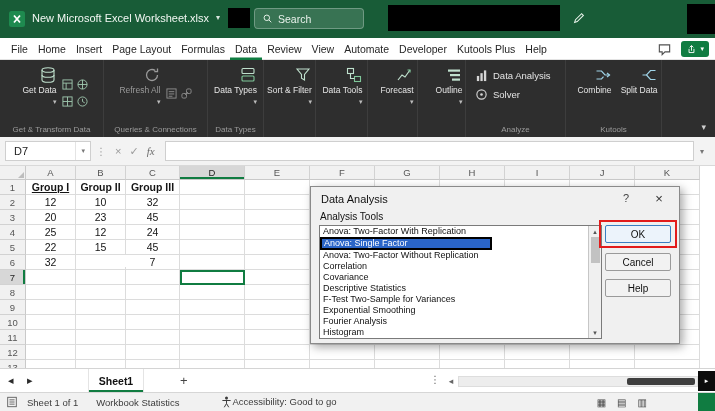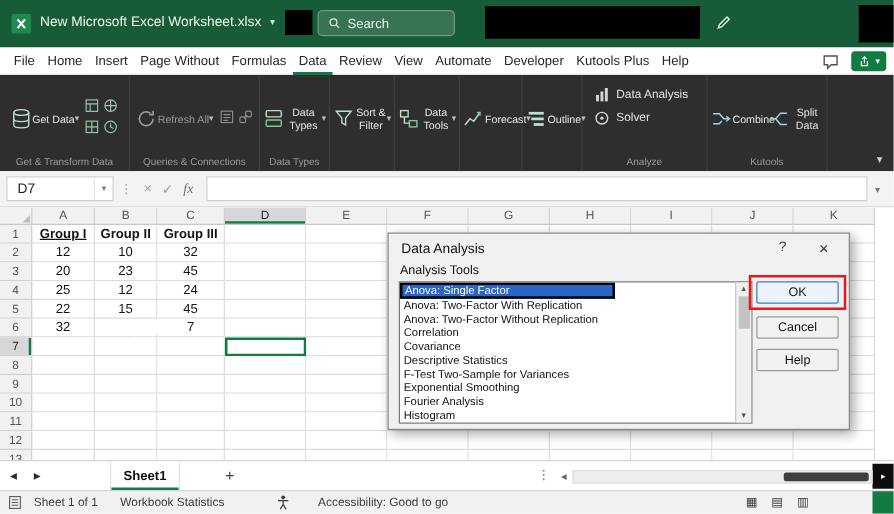--- a/index.html
+++ b/index.html
@@ -26,21 +26,21 @@
   .menu-tab{font-size:10.5px;color:#262626;padding:0 5px;display:flex;align-items:center}
   .menu-tab.active{font-weight:normal;box-shadow:inset 0 -2.5px 0 #107C41}
   .menu-right{position:absolute;right:6px;top:0;height:22px;display:flex;align-items:center;gap:9px}
   .share-btn{background:#107C41;border-radius:3px;height:16px;padding:0 5px;display:flex;align-items:center;gap:3px;color:#fff;font-size:7px}
 
   
   .ribbon{top:60px;height:77px;background:#2e2e2e;display:flex}
   .rgroup{height:77px;display:flex;flex-direction:column;border-right:1px solid #3d3d3d;padding:2px 2px 0}
   .rg-body{flex:1;display:flex;justify-content:center;gap:4px}
   .rg-body.col{flex-direction:column;justify-content:flex-start;gap:2px;padding:5px 2px 0}
-  .big-btn{display:flex;flex-direction:row;align-items:center;padding-top:4px;color:#e6e6e6;font-size:8.5px;text-align:center;line-height:1.15;min-width:42px;border-radius:2px}
+  .big-btn{display:flex;flex-direction:column;align-items:flex-end;padding-top:4px;color:#e6e6e6;font-size:8.5px;text-align:center;line-height:1.15;min-width:42px;border-radius:2px}
   .big-btn.disabled{color:#9a9a9a}
   .bb-label{margin-top:2px}
   .bb-chev{font-size:7px;color:#bdbdbd;margin-top:2px}
   .rg-label{height:13px;font-size:8px;color:#9c9c9c;text-align:center;line-height:12px;white-space:nowrap;overflow:hidden}
   .mini-col{display:grid;grid-template-columns:13px 13px;grid-auto-rows:15px;gap:2px;align-content:center}
   .mini{display:flex;align-items:center;justify-content:center}
   .tool-row{display:flex;align-items:center;gap:5px;color:#e4e4e4;font-size:9.5px;height:17px;padding-left:5px;white-space:nowrap}
   .rib-fill{flex:1;border-right:none}
   .ribbon-collapse{position:absolute;right:9px;top:122px;color:#cfcfcf;font-size:9px}
 
@@ -102,21 +102,21 @@
   .hs-arrow{font-size:9px;color:#666;width:14px;text-align:center}
   .hs-track{flex:1;height:11px;background:#ededed;border:1px solid #dddddd;position:relative}
   .hs-thumb{position:absolute;right:2px;top:1px;width:68px;height:7px;background:#3f3f3f;border-radius:2px}
   .hs-end{width:17px;height:20px;background:#0d0d0d;color:#fff;font-size:7px;display:flex;align-items:center;justify-content:center}
 
   
   .statusbar{top:392px;height:19px;background:#f1f1f1;border-top:1px solid #d6d6d6;display:flex;align-items:center;font-size:9.5px;color:#3b3b3b}
   .st-ic{margin-left:6px;display:flex;align-items:center}
   .st-sheetinfo{margin-left:9px}
   .st-wbstats{margin-left:18px}
-  .st-acc{margin-left:42px;display:flex;align-items:center;gap:22px}
+  .st-acc{margin-left:42px;display:flex;gap:0}
   .st-right{position:absolute;right:0;top:0;height:18px;display:flex;align-items:center;gap:11px}
   .view-ic{font-size:10px;color:#444}
   .green-box{width:17px;height:18px;background:#107C41;margin-left:40px}
   svg{display:block}
 </style>
 </head>
 <body>
 
 <div class="band titlebar">
   <span class="xl-logo">
@@ -142,21 +142,21 @@
       </svg>
   </span>
   <span class="redact rt"></span>
 </div>
 
 <div class="band menubar">
   <div class="menu-tabs">
       <div class="menu-tab">File</div>
       <div class="menu-tab">Home</div>
       <div class="menu-tab">Insert</div>
-      <div class="menu-tab">Page Without</div>
+      <div class="menu-tab">Page Layout</div>
       <div class="menu-tab">Formulas</div>
       <div class="menu-tab active">Data</div>
       <div class="menu-tab">Review</div>
       <div class="menu-tab">View</div>
       <div class="menu-tab">Automate</div>
       <div class="menu-tab">Developer</div>
       <div class="menu-tab">Kutools Plus</div>
       <div class="menu-tab">Help</div>
     </div>
   <div class="menu-right">
@@ -594,22 +594,22 @@
       <div class="cell" style="width: 65px;"></div>
     </div>
   </div>
 
 <div class="dialog">
   <span class="dlg-title">Data Analysis</span>
   <span class="dlg-help">?</span>
   <span class="dlg-close">×</span>
   <span class="dlg-label">Analysis Tools</span>
   <div class="dlg-list">
+      <div class="tool-item">Anova: Two-Factor With Replication</div>
       <div class="tool-item selected">Anova: Single Factor</div>
-      <div class="tool-item">Anova: Two-Factor With Replication</div>
       <div class="tool-item">Anova: Two-Factor Without Replication</div>
       <div class="tool-item">Correlation</div>
       <div class="tool-item">Covariance</div>
       <div class="tool-item">Descriptive Statistics</div>
       <div class="tool-item">F-Test Two-Sample for Variances</div>
       <div class="tool-item">Exponential Smoothing</div>
       <div class="tool-item">Fourier Analysis</div>
       <div class="tool-item">Histogram</div>
     </div>
   <div class="dlg-scroll">

